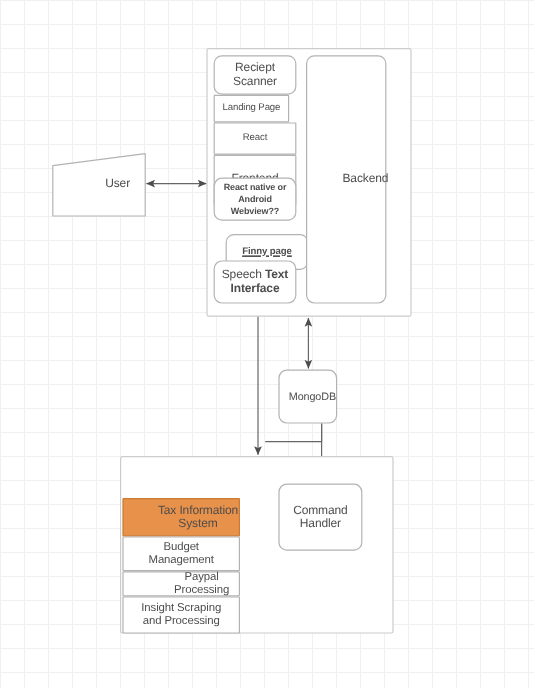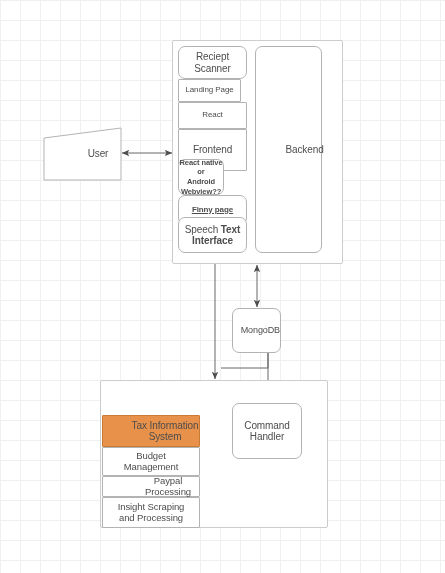--- a/index.html
+++ b/index.html
@@ -114,29 +114,29 @@
   </div>
 
   <div class="node sharp" style="left:178px;top:102px;width:69px;height:27px;font-size:8px;">
     <span class="lbl">React</span>
   </div>
 
   <div class="node sharp" style="left:178px;top:129px;width:69px;height:42px;font-size:10px;">
     <span class="lbl">Frontend</span>
   </div>
 
-  <div class="node rounded" style="left:178px;top:159px;width:46px;height:36px;font-size:7.5px;justify-content:center;">
+  <div class="node rounded" style="left:178px;top:148px;width:69px;height:36px;font-size:7.5px;justify-content:center;">
     <span style="display:block;font-weight:bold;line-height:1.3;">
       <span class="lbl">React native or</span>
       <span class="lbl">Android</span>
       <span class="lbl">Webview??</span>
     </span>
   </div>
 
-  <div class="node rounded" style="left:178px;top:195px;width:69px;height:30px;font-size:8px;text-decoration:underline;">
+  <div class="node rounded" style="left:188px;top:195px;width:69px;height:30px;font-size:8px;text-decoration:underline;">
     <span class="b u">Finny page</span>
   </div>
 
   <div class="node rounded" style="left:178px;top:217px;width:69px;height:36px;font-size:10px;">
     <span style="display:block;">
       <span class="lbl" style="display:inline;">
         <span>Speech </span><span class="b">Text</span>
       </span>
       <span class="lbl b">Interface</span>
     </span>

